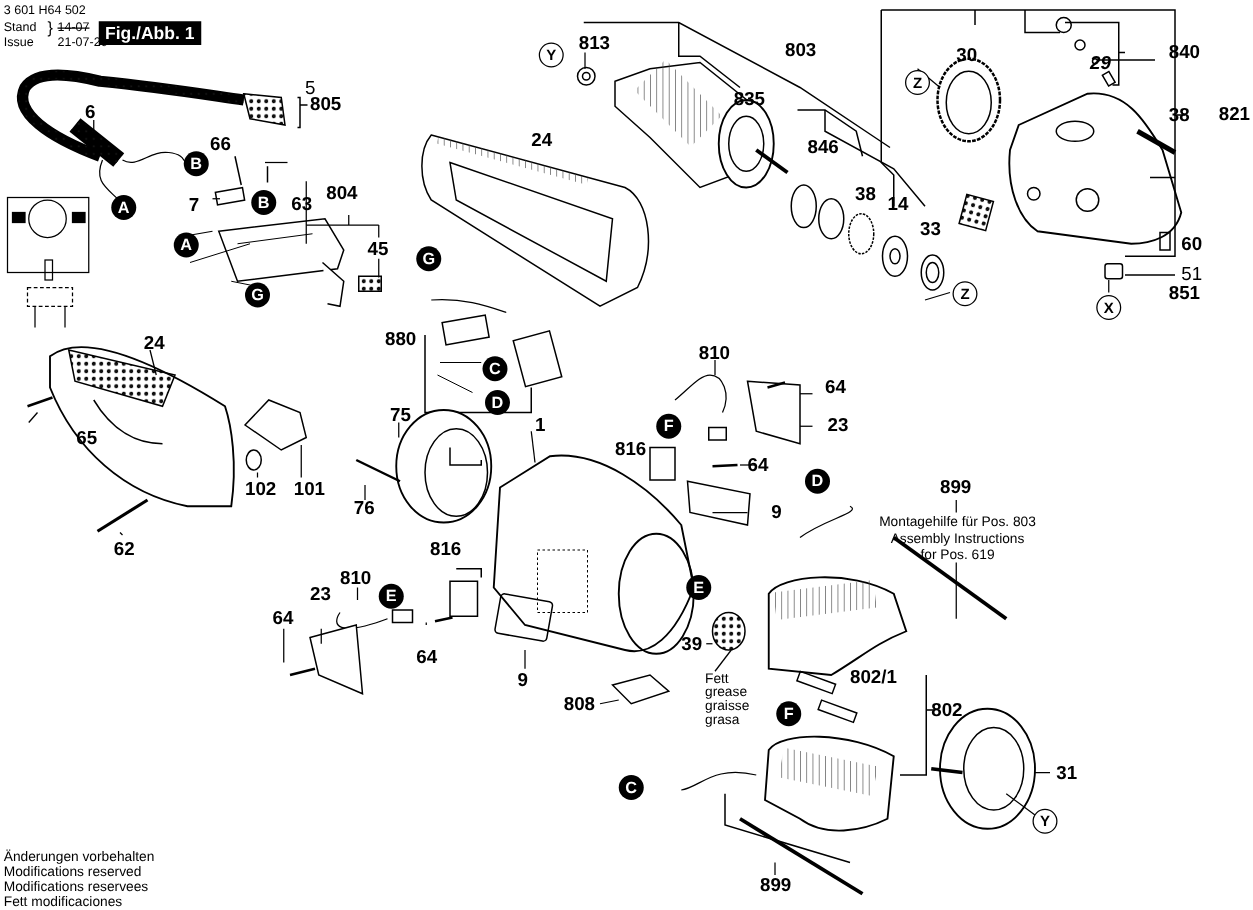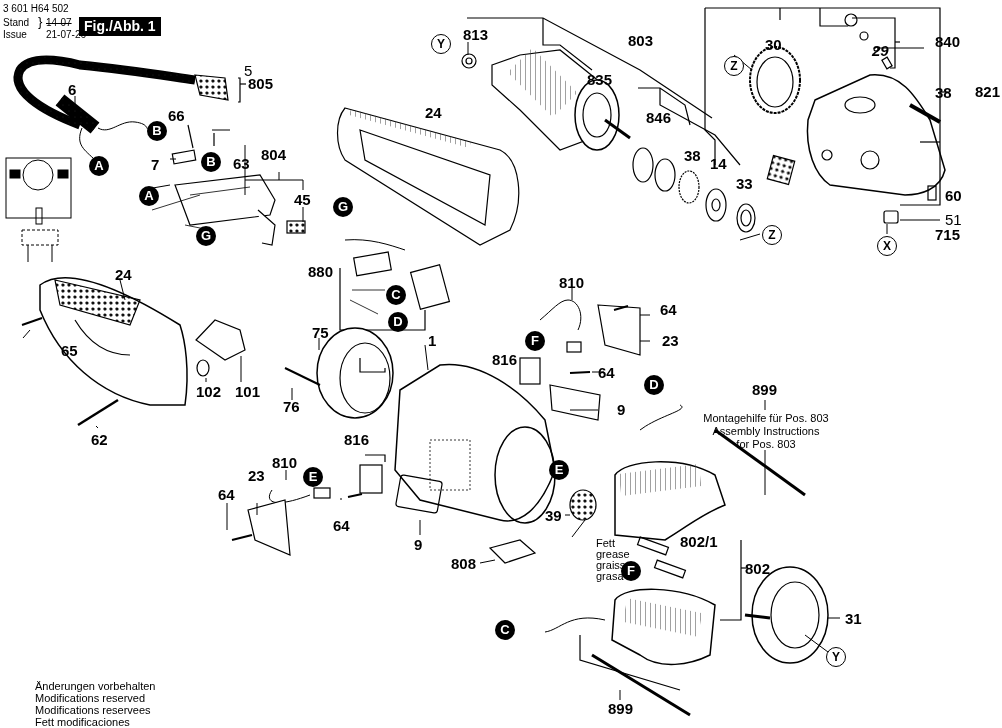--- a/index.html
+++ b/index.html
@@ -3,21 +3,21 @@
 <meta charset="utf-8">
 <style>
   html, body { margin:0; padding:0; background:#fff; }
   body { width:1002px; height:728px; position:relative; overflow:hidden;
          font-family:"Liberation Sans", sans-serif; color:#000; }
   .hdr { position:absolute; font-size:10px; line-height:12px; }
   .fig { position:absolute; left:79px; top:17px; background:#000; color:#fff;
          font-weight:bold; font-size:14px; padding:1px 5px; line-height:17px; }
   .lbl { position:absolute; font-weight:bold; font-size:15px; line-height:15px; white-space:nowrap; }
   .txt { position:absolute; font-size:11px; line-height:12px; text-align:center; white-space:nowrap; }
-  .txtl { position:absolute; font-size:11px; line-height:12px; white-space:nowrap;margin-left:32px; }
+  .txtl { position:absolute; font-size:11px; line-height:12px; white-space:nowrap; }
   .cb { position:absolute; width:20px; height:20px; border-radius:50%; background:#000; color:#fff;
         font-weight:bold; font-size:13px; line-height:20px; text-align:center; }
   .cw { position:absolute; width:18px; height:18px; border-radius:50%; background:#fff; color:#000;
         border:1.5px solid #000; font-weight:bold; font-size:12px; line-height:18px; text-align:center; }
   svg.art { position:absolute; left:0; top:0; }
   .strike { text-decoration:line-through; }
 </style>
 </head>
 <body>
 
@@ -260,21 +260,21 @@
 <div class="hdr" style="left:46px;top:29px;">21-07-26</div>
 <div class="fig">Fig./Abb. 1</div>
 
 <div class="txtl" style="left:3px;top:680px;">Änderungen vorbehalten</div>
 <div class="txtl" style="left:3px;top:692px;">Modifications reserved</div>
 <div class="txtl" style="left:3px;top:704px;">Modifications reservees</div>
 <div class="txtl" style="left:3px;top:716px;">Fett modificaciones</div>
 
 <div class="txt" style="left:696px;top:412px;width:140px;">Montagehilfe für Pos. 803</div>
 <div class="txt" style="left:696px;top:425px;width:140px;">Assembly Instructions</div>
-<div class="txt" style="left:696px;top:438px;width:140px;">for Pos. 803</div>
+<div class="txt" style="left:696px;top:438px;width:140px;">for Pos. 619</div>
 <div class="txtl" style="left:564px;top:537px;">Fett</div>
 <div class="txtl" style="left:564px;top:548px;">grease</div>
 <div class="txtl" style="left:564px;top:559px;">graisse</div>
 <div class="txtl" style="left:564px;top:570px;">grasa</div>
 
 <div class="lbl" style="left:244px;top:63px;font-weight:normal;">5</div>
 <div class="lbl" style="left:248px;top:76px;">805</div>
 <div class="lbl" style="left:68px;top:82px;">6</div>
 <div class="lbl" style="left:168px;top:108px;">66</div>
 <div class="lbl" style="left:233px;top:124px;margin-top:32px;">63</div>
@@ -289,21 +289,21 @@
 <div class="lbl" style="left:684px;top:148px;">38</div>
 <div class="lbl" style="left:710px;top:156px;">14</div>
 <div class="lbl" style="left:736px;top:176px;">33</div>
 <div class="lbl" style="left:765px;top:37px;">30</div>
 <div class="lbl" style="left:935px;top:34px;">840</div>
 <div class="lbl" style="left:872px;top:43px;font-style:italic;">29</div>
 <div class="lbl" style="left:975px;top:84px;">821</div>
 <div class="lbl" style="left:935px;top:85px;">38</div>
 <div class="lbl" style="left:945px;top:188px;">60</div>
 <div class="lbl" style="left:945px;top:212px;font-weight:normal;">51</div>
-<div class="lbl" style="left:935px;top:227px;">715</div>
+<div class="lbl" style="left:935px;top:227px;">851</div>
 <div class="lbl" style="left:308px;top:264px;">880</div>
 <div class="lbl" style="left:115px;top:267px;">24</div>
 <div class="lbl" style="left:13px;top:343px;margin-left:48px;">65</div>
 <div class="lbl" style="left:91px;top:432px;">62</div>
 <div class="lbl" style="left:196px;top:384px;">102</div>
 <div class="lbl" style="left:235px;top:384px;">101</div>
 <div class="lbl" style="left:312px;top:325px;">75</div>
 <div class="lbl" style="left:428px;top:333px;">1</div>
 <div class="lbl" style="left:283px;top:399px;">76</div>
 <div class="lbl" style="left:559px;top:275px;">810</div>

